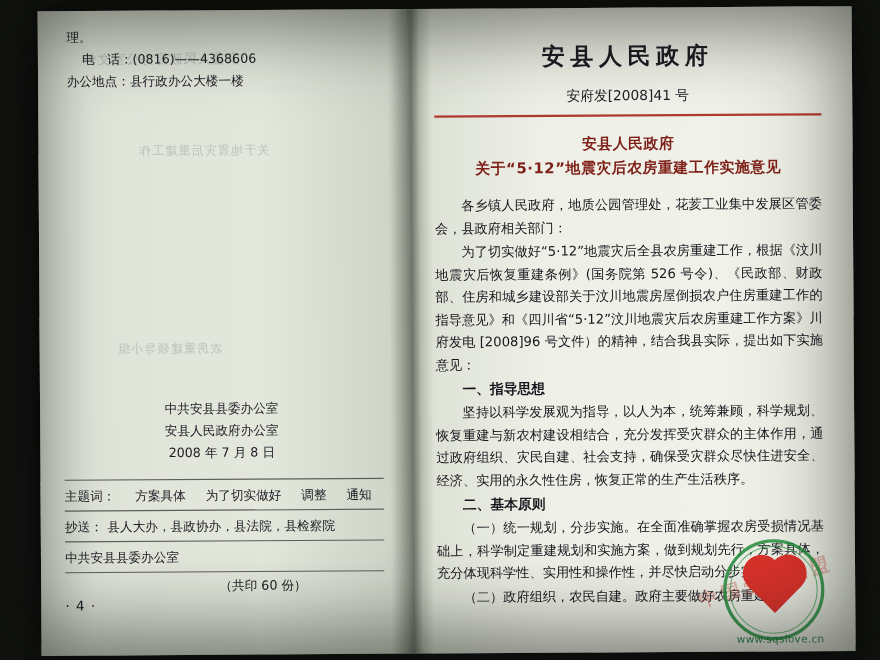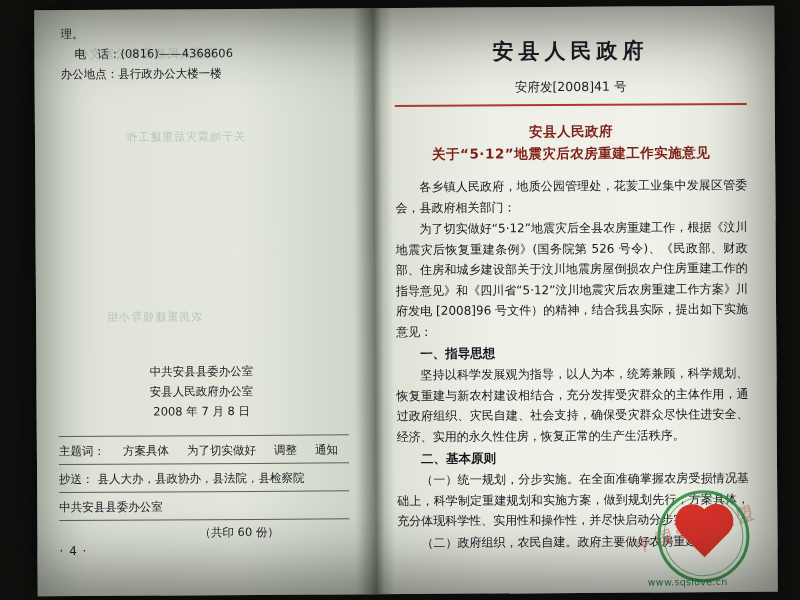--- a/index.html
+++ b/index.html
@@ -208,20 +208,21 @@
     background: #d8322b;
     border-radius: 50%;
   }
   .stamp .heart:before { top: -17px; left: 0; }
   .stamp .heart:after { left: 17px; top: 0; }
   .stamp .url {
     position: absolute;
     left: 0;
     bottom: 1px;
     width: 124px;
+    text-align: center;
     font-size: 9.5px;
     color: rgba(30,120,55,0.9);
     letter-spacing: 0.3px;
   }
   
   .wm-diag {
     position: absolute;
     right: 18px;
     bottom: 52px;
     font-size: 17px;

